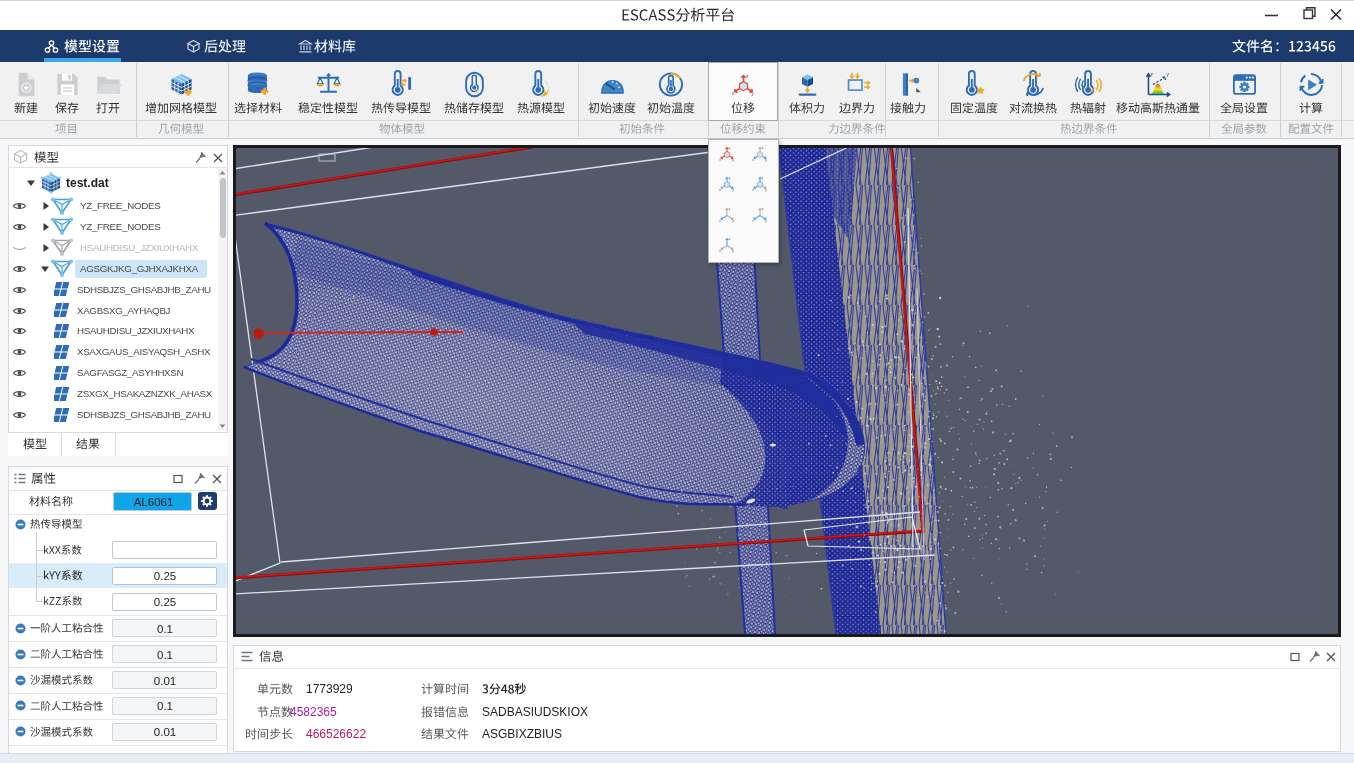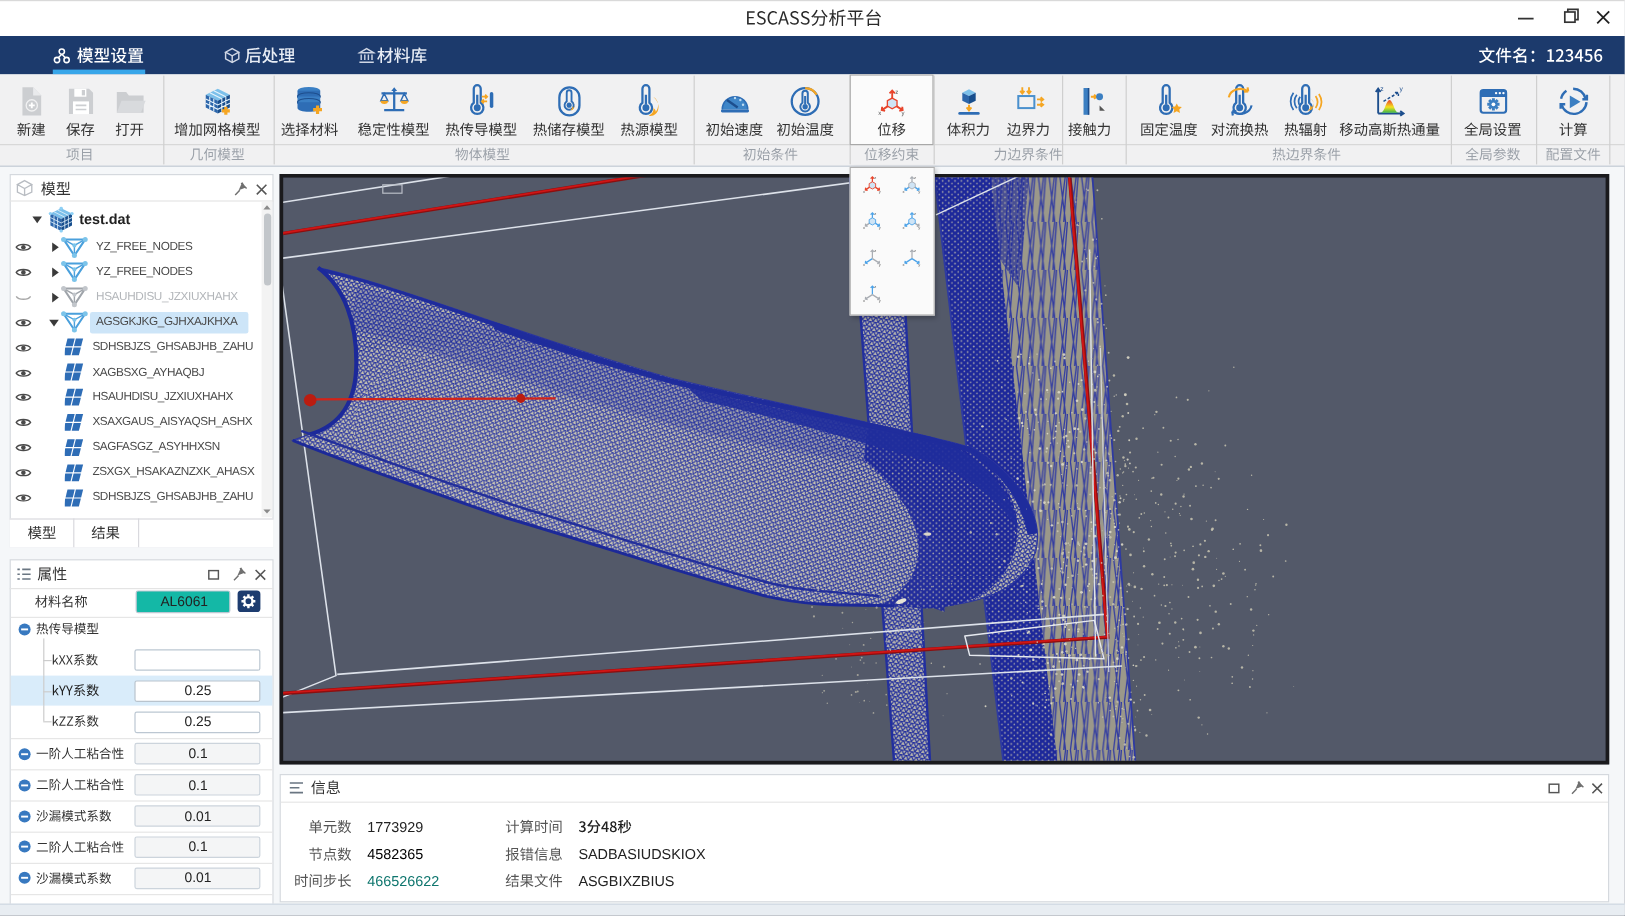--- a/index.html
+++ b/index.html
@@ -609,21 +609,21 @@
     <path d="M7,1.5 l4.5,4.5 M8,2 l-2,4.5 l4,-1.5 z M5.8,7.5 L2,11.5" stroke="#707070" stroke-width="1.2" fill="#707070"></path>
   </svg>
 <svg style="position:absolute;left:211px;top:472.5px" width="12" height="12" viewBox="0 0 12 12">
     <path d="M2,2 L10,10 M10,2 L2,10" stroke="#555" stroke-width="1.3"></path>
   </svg>
 <div style="position:absolute;left:28.8px;top:493.7px;width:45px;height:14.9px;">
     <svg width="45" height="14.9" style="" viewBox="0 0 45 14.9">
       <path fill="#333333" transform="translate(0,11.33) scale(0.011000,-0.011000)" d="M777 839V625H477V553H752C676 395 545 227 419 141C437 126 460 99 472 79C583 164 697 306 777 449V22C777 4 770 -2 752 -2C733 -3 668 -4 604 -2C614 -23 626 -58 630 -79C716 -79 775 -77 808 -64C842 -52 855 -30 855 23V553H959V625H855V839ZM227 840V626H60V553H217C178 414 102 259 26 175C39 156 59 125 68 103C127 173 184 287 227 405V-79H302V437C344 383 396 312 418 275L466 339C441 370 338 490 302 527V553H440V626H302V840Z M1054 762C1080 692 1104 600 1108 540L1168 555C1161 615 1138 707 1109 777ZM1377 780C1363 712 1334 613 1311 553L1360 537C1386 594 1418 688 1443 763ZM1516 717C1574 682 1643 627 1674 589L1714 646C1681 684 1612 735 1554 769ZM1465 465C1524 433 1597 381 1632 345L1669 405C1634 441 1560 488 1500 518ZM1047 504V434H1188C1152 323 1089 191 1031 121C1044 102 1062 70 1070 48C1119 115 1170 225 1208 333V-79H1278V334C1315 276 1361 200 1379 162L1429 221C1407 254 1307 388 1278 420V434H1442V504H1278V837H1208V504ZM1440 203 1453 134 1765 191V-79H1837V204L1966 227L1954 296L1837 275V840H1765V262Z M2263 529C2314 494 2373 446 2417 406C2300 344 2171 299 2047 273C2061 256 2079 224 2086 204C2141 217 2197 233 2252 253V-79H2327V-27H2773V-79H2849V340H2451C2617 429 2762 553 2844 713L2794 744L2781 740H2427C2451 768 2473 797 2492 826L2406 843C2347 747 2233 636 2069 559C2087 546 2111 519 2122 501C2217 550 2296 609 2361 671H2733C2674 583 2587 508 2487 445C2440 486 2374 536 2321 572ZM2773 42H2327V271H2773Z M3512 450C3489 325 3449 200 3392 120C3409 111 3440 92 3453 81C3510 168 3555 301 3582 437ZM3782 440C3826 331 3868 185 3882 91L3952 113C3936 207 3894 349 3848 460ZM3532 838C3509 710 3467 583 3408 496V553H3279V731C3327 743 3372 757 3409 772L3364 831C3292 799 3168 770 3063 752C3071 735 3081 710 3084 694C3124 700 3167 707 3209 715V553H3054V483H3200C3162 368 3094 238 3033 167C3045 150 3063 121 3070 103C3119 164 3169 262 3209 362V-81H3279V370C3311 326 3349 270 3365 241L3409 300C3390 325 3308 416 3279 445V483H3398L3394 477C3412 468 3444 449 3458 438C3494 491 3527 560 3553 637H3653V12C3653 -1 3649 -5 3636 -5C3623 -6 3579 -6 3532 -5C3543 -24 3554 -56 3559 -76C3621 -76 3664 -74 3691 -63C3718 -51 3728 -30 3728 12V637H3863C3848 601 3828 561 3810 526L3877 510C3904 567 3934 635 3958 697L3909 711L3898 707H3576C3586 745 3596 784 3604 824Z"></path>
     </svg>
   </div>
-<div style="position:absolute;left:113px;top:492px;width:79px;height:18.5px;background:#14b8a6;border:1px solid #bcc7d2;box-sizing:border-box;border-radius:2px;">
+<div style="position:absolute;left:113px;top:492px;width:79px;height:18.5px;background:#0ea5e9;border:1px solid #bcc7d2;box-sizing:border-box;border-radius:2px;">
     <div style="position:absolute;left:0;top:2.75px;width:79px;text-align:center;font:11.5px 'Liberation Sans',sans-serif;color:#222;">AL6061</div>
   </div>
 <div style="position:absolute;left:198px;top:492px;width:19px;height:18px;background:#1d3c6f;border-radius:3px;"></div>
 <svg style="position:absolute;left:200px;top:494px" width="14" height="14" viewBox="0 0 14 14">
     <g fill="none" stroke="#fff" stroke-width="2">
       <circle cx="7" cy="7" r="3.4"></circle>
       <path d="M7,3.2 V1.2 M7,10.8 V12.8 M3.2,7 H1.2 M10.8,7 H12.8 M4.3,4.3 L2.9,2.9 M9.7,9.7 L11.1,11.1 M4.3,9.7 L2.9,11.1 M9.7,4.3 L11.1,2.9"></path>
     </g>
     <circle cx="7" cy="7" r="1.6" fill="#1d3c6f"></circle>
   </svg>
@@ -1714,27 +1714,27 @@
     <svg width="37" height="16.2" style="" viewBox="0 0 37 16.2">
       <path fill="#555555" transform="translate(0,12.36) scale(0.012000,-0.012000)" d="M221 437H459V329H221ZM536 437H785V329H536ZM221 603H459V497H221ZM536 603H785V497H536ZM709 836C686 785 645 715 609 667H366L407 687C387 729 340 791 299 836L236 806C272 764 311 707 333 667H148V265H459V170H54V100H459V-79H536V100H949V170H536V265H861V667H693C725 709 760 761 790 809Z M1147 762V690H1857V762ZM1059 482V408H1314C1299 221 1262 62 1048 -19C1065 -33 1087 -60 1095 -77C1328 16 1376 193 1394 408H1583V50C1583 -37 1607 -62 1697 -62C1716 -62 1822 -62 1842 -62C1929 -62 1949 -15 1958 157C1937 162 1905 176 1887 190C1884 36 1877 9 1836 9C1812 9 1724 9 1706 9C1667 9 1659 15 1659 51V408H1942V482Z M2443 821C2425 782 2393 723 2368 688L2417 664C2443 697 2477 747 2506 793ZM2088 793C2114 751 2141 696 2150 661L2207 686C2198 722 2171 776 2143 815ZM2410 260C2387 208 2355 164 2317 126C2279 145 2240 164 2203 180C2217 204 2233 231 2247 260ZM2110 153C2159 134 2214 109 2264 83C2200 37 2123 5 2041 -14C2054 -28 2070 -54 2077 -72C2169 -47 2254 -8 2326 50C2359 30 2389 11 2412 -6L2460 43C2437 59 2408 77 2375 95C2428 152 2470 222 2495 309L2454 326L2442 323H2278L2300 375L2233 387C2226 367 2216 345 2206 323H2070V260H2175C2154 220 2131 183 2110 153ZM2257 841V654H2050V592H2234C2186 527 2109 465 2039 435C2054 421 2071 395 2080 378C2141 411 2207 467 2257 526V404H2327V540C2375 505 2436 458 2461 435L2503 489C2479 506 2391 562 2342 592H2531V654H2327V841ZM2629 832C2604 656 2559 488 2481 383C2497 373 2526 349 2538 337C2564 374 2586 418 2606 467C2628 369 2657 278 2694 199C2638 104 2560 31 2451 -22C2465 -37 2486 -67 2493 -83C2595 -28 2672 41 2731 129C2781 44 2843 -24 2921 -71C2933 -52 2955 -26 2972 -12C2888 33 2822 106 2771 198C2824 301 2858 426 2880 576H2948V646H2663C2677 702 2689 761 2698 821ZM2809 576C2793 461 2769 361 2733 276C2695 366 2667 468 2648 576Z"></path>
     </svg>
   </div>
 <div style="position:absolute;left:306px;top:682px;width:220px;height:15px;font:12px 'Liberation Sans',sans-serif;color:#222;">1773929</div>
 <div style="position:absolute;left:257.0px;top:704.1px;width:37px;height:16.2px;">
     <svg width="37" height="16.2" style="" viewBox="0 0 37 16.2">
       <path fill="#555555" transform="translate(0,12.36) scale(0.012000,-0.012000)" d="M98 486V414H360V-78H439V414H772V154C772 139 766 135 747 134C727 133 659 133 586 135C596 112 606 80 609 57C704 57 766 57 803 69C839 82 849 106 849 152V486ZM634 840V727H366V840H289V727H55V655H289V540H366V655H634V540H712V655H946V727H712V840Z M1237 465H1760V286H1237ZM1340 128C1353 63 1361 -21 1361 -71L1437 -61C1436 -13 1426 70 1411 134ZM1547 127C1576 65 1606 -19 1617 -69L1690 -50C1678 0 1646 81 1615 142ZM1751 135C1801 72 1857 -17 1880 -72L1951 -42C1926 13 1868 98 1818 161ZM1177 155C1146 81 1095 0 1042 -46L1110 -79C1165 -26 1216 58 1248 136ZM1166 536V216H1835V536H1530V663H1910V734H1530V840H1455V536Z M2443 821C2425 782 2393 723 2368 688L2417 664C2443 697 2477 747 2506 793ZM2088 793C2114 751 2141 696 2150 661L2207 686C2198 722 2171 776 2143 815ZM2410 260C2387 208 2355 164 2317 126C2279 145 2240 164 2203 180C2217 204 2233 231 2247 260ZM2110 153C2159 134 2214 109 2264 83C2200 37 2123 5 2041 -14C2054 -28 2070 -54 2077 -72C2169 -47 2254 -8 2326 50C2359 30 2389 11 2412 -6L2460 43C2437 59 2408 77 2375 95C2428 152 2470 222 2495 309L2454 326L2442 323H2278L2300 375L2233 387C2226 367 2216 345 2206 323H2070V260H2175C2154 220 2131 183 2110 153ZM2257 841V654H2050V592H2234C2186 527 2109 465 2039 435C2054 421 2071 395 2080 378C2141 411 2207 467 2257 526V404H2327V540C2375 505 2436 458 2461 435L2503 489C2479 506 2391 562 2342 592H2531V654H2327V841ZM2629 832C2604 656 2559 488 2481 383C2497 373 2526 349 2538 337C2564 374 2586 418 2606 467C2628 369 2657 278 2694 199C2638 104 2560 31 2451 -22C2465 -37 2486 -67 2493 -83C2595 -28 2672 41 2731 129C2781 44 2843 -24 2921 -71C2933 -52 2955 -26 2972 -12C2888 33 2822 106 2771 198C2824 301 2858 426 2880 576H2948V646H2663C2677 702 2689 761 2698 821ZM2809 576C2793 461 2769 361 2733 276C2695 366 2667 468 2648 576Z"></path>
     </svg>
   </div>
-<div style="position:absolute;left:306px;top:705px;width:220px;height:15px;font:12px 'Liberation Sans',sans-serif;color:#000000;">4582365</div>
+<div style="position:absolute;left:290px;top:705px;width:220px;height:15px;font:12px 'Liberation Sans',sans-serif;color:#a21caf;">4582365</div>
 <div style="position:absolute;left:245.0px;top:726.1px;width:49px;height:16.2px;">
     <svg width="49" height="16.2" style="" viewBox="0 0 49 16.2">
       <path fill="#555555" transform="translate(0,12.36) scale(0.012000,-0.012000)" d="M474 452C527 375 595 269 627 208L693 246C659 307 590 409 536 485ZM324 402V174H153V402ZM324 469H153V688H324ZM81 756V25H153V106H394V756ZM764 835V640H440V566H764V33C764 13 756 6 736 6C714 4 640 4 562 7C573 -15 585 -49 590 -70C690 -70 754 -69 790 -56C826 -44 840 -22 840 33V566H962V640H840V835Z M1091 615V-80H1168V615ZM1106 791C1152 747 1204 684 1227 644L1289 684C1265 726 1211 785 1164 827ZM1379 295H1619V160H1379ZM1379 491H1619V358H1379ZM1311 554V98H1690V554ZM1352 784V713H1836V11C1836 -2 1832 -6 1819 -7C1806 -7 1765 -8 1723 -6C1733 -25 1743 -57 1747 -75C1808 -75 1851 -75 1878 -63C1904 -50 1913 -31 1913 11V784Z M2291 420C2244 338 2164 257 2089 204C2106 191 2133 162 2145 147C2222 209 2308 303 2363 396ZM2210 762V535H2060V463H2465V146H2537C2411 71 2249 24 2051 -3C2067 -23 2083 -53 2090 -75C2473 -16 2728 118 2859 378L2788 411C2733 301 2652 215 2544 150V463H2937V535H2551V663H2846V733H2551V840H2472V535H2286V762Z M3769 818C3682 714 3536 619 3395 561C3414 547 3444 517 3458 500C3593 567 3745 671 3844 786ZM3056 449V374H3248V55C3248 15 3225 0 3207 -7C3219 -23 3233 -56 3238 -74C3262 -59 3300 -47 3574 27C3570 43 3567 75 3567 97L3326 38V374H3483C3564 167 3706 19 3914 -51C3925 -28 3949 3 3967 20C3775 75 3635 202 3561 374H3944V449H3326V835H3248V449Z"></path>
     </svg>
   </div>
-<div style="position:absolute;left:306px;top:727px;width:220px;height:15px;font:12px 'Liberation Sans',sans-serif;color:#0f766e;">466526622</div>
+<div style="position:absolute;left:306px;top:727px;width:220px;height:15px;font:12px 'Liberation Sans',sans-serif;color:#be185d;">466526622</div>
 <div style="position:absolute;left:421.0px;top:681.1px;width:49px;height:16.2px;">
     <svg width="49" height="16.2" style="" viewBox="0 0 49 16.2">
       <path fill="#555555" transform="translate(0,12.36) scale(0.012000,-0.012000)" d="M137 775C193 728 263 660 295 617L346 673C312 714 241 778 186 823ZM46 526V452H205V93C205 50 174 20 155 8C169 -7 189 -41 196 -61C212 -40 240 -18 429 116C421 130 409 162 404 182L281 98V526ZM626 837V508H372V431H626V-80H705V431H959V508H705V837Z M1252 457H1764V398H1252ZM1252 350H1764V290H1252ZM1252 562H1764V505H1252ZM1576 845C1548 768 1497 695 1436 647C1453 640 1482 624 1497 613H1296L1353 634C1346 653 1331 680 1315 704H1487V766H1223C1234 786 1244 806 1253 826L1183 845C1151 767 1096 689 1035 638C1052 628 1082 608 1096 596C1127 625 1158 663 1185 704H1237C1257 674 1277 637 1287 613H1177V239H1311V174L1310 152H1056V90H1286C1258 48 1198 6 1072 -25C1088 -39 1109 -65 1119 -81C1279 -35 1346 28 1372 90H1642V-78H1719V90H1948V152H1719V239H1842V613H1742L1796 638C1786 657 1768 681 1748 704H1940V766H1620C1631 786 1640 807 1648 828ZM1642 152H1386L1387 172V239H1642ZM1505 613C1532 638 1559 669 1583 704H1663C1690 675 1718 639 1731 613Z M2474 452C2527 375 2595 269 2627 208L2693 246C2659 307 2590 409 2536 485ZM2324 402V174H2153V402ZM2324 469H2153V688H2324ZM2081 756V25H2153V106H2394V756ZM2764 835V640H2440V566H2764V33C2764 13 2756 6 2736 6C2714 4 2640 4 2562 7C2573 -15 2585 -49 2590 -70C2690 -70 2754 -69 2790 -56C2826 -44 2840 -22 2840 33V566H2962V640H2840V835Z M3091 615V-80H3168V615ZM3106 791C3152 747 3204 684 3227 644L3289 684C3265 726 3211 785 3164 827ZM3379 295H3619V160H3379ZM3379 491H3619V358H3379ZM3311 554V98H3690V554ZM3352 784V713H3836V11C3836 -2 3832 -6 3819 -7C3806 -7 3765 -8 3723 -6C3733 -25 3743 -57 3747 -75C3808 -75 3851 -75 3878 -63C3904 -50 3913 -31 3913 11V784Z"></path>
     </svg>
   </div>
 <div style="position:absolute;left:482.0px;top:681.1px;width:46px;height:16.2px;">
     <svg width="46" height="16.2" style="" viewBox="0 0 46 16.2">
       <path fill="#222222" transform="translate(0,12.36) scale(0.012000,-0.012000)" d="M268 -14C403 -14 514 65 514 198C514 297 447 361 363 383V387C441 416 490 475 490 560C490 681 396 750 264 750C179 750 112 713 53 661L113 589C156 630 203 657 260 657C330 657 373 617 373 552C373 478 325 424 180 424V338C346 338 397 285 397 204C397 127 341 82 258 82C182 82 128 119 84 162L28 88C78 33 152 -14 268 -14Z M1250 829 1162 795C1216 683 1296 564 1377 471H787C867 562 939 677 988 799L887 827C829 675 727 535 609 450C632 433 672 396 690 376C714 396 738 418 761 443V377H939C917 218 863 71 631 -5C653 -25 680 -63 691 -87C947 6 1013 183 1039 377H1285C1274 148 1262 54 1238 30C1228 20 1216 18 1197 18C1173 18 1115 18 1054 23C1071 -3 1083 -44 1085 -72C1147 -75 1207 -75 1241 -72C1277 -68 1302 -59 1324 -31C1359 9 1372 125 1385 428L1387 460C1411 432 1436 407 1460 385C1477 411 1512 447 1536 465C1432 547 1311 697 1250 829Z M1909 0H2017V198H2110V288H2017V737H1883L1590 275V198H1909ZM1909 288H1707L1851 509C1872 547 1892 585 1910 623H1914C1912 582 1909 520 1909 480Z M2426 -14C2569 -14 2664 71 2664 180C2664 280 2606 338 2540 375V380C2586 414 2637 478 2637 553C2637 668 2557 748 2430 748C2309 748 2219 673 2219 558C2219 480 2263 425 2317 386V381C2250 345 2186 280 2186 183C2186 68 2288 -14 2426 -14ZM2475 409C2392 441 2322 478 2322 558C2322 624 2367 665 2427 665C2499 665 2540 614 2540 547C2540 497 2518 450 2475 409ZM2429 70C2349 70 2288 121 2288 195C2288 258 2323 313 2374 348C2474 307 2555 273 2555 184C2555 114 2504 70 2429 70Z M3196 674C3182 567 3157 451 3123 377C3145 368 3184 350 3203 338C3237 418 3266 541 3283 658ZM3480 664C3525 577 3569 462 3585 387L3672 418C3654 493 3610 605 3562 691ZM3544 353C3471 155 3315 52 3068 4C3088 -17 3109 -54 3119 -81C3385 -18 3552 101 3632 327ZM3338 844V225H3428V844ZM3078 833C2999 799 2870 769 2757 751C2767 731 2780 699 2783 678C2823 683 2866 690 2909 698V563H2749V474H2897C2858 367 2796 246 2736 178C2751 155 2772 116 2782 90C2827 147 2872 233 2909 324V-83H3001V354C3030 309 3062 256 3076 226L3131 301C3113 326 3028 428 3001 456V474H3135V563H3001V717C3049 728 3094 741 3133 756Z"></path>
     </svg>
   </div>

